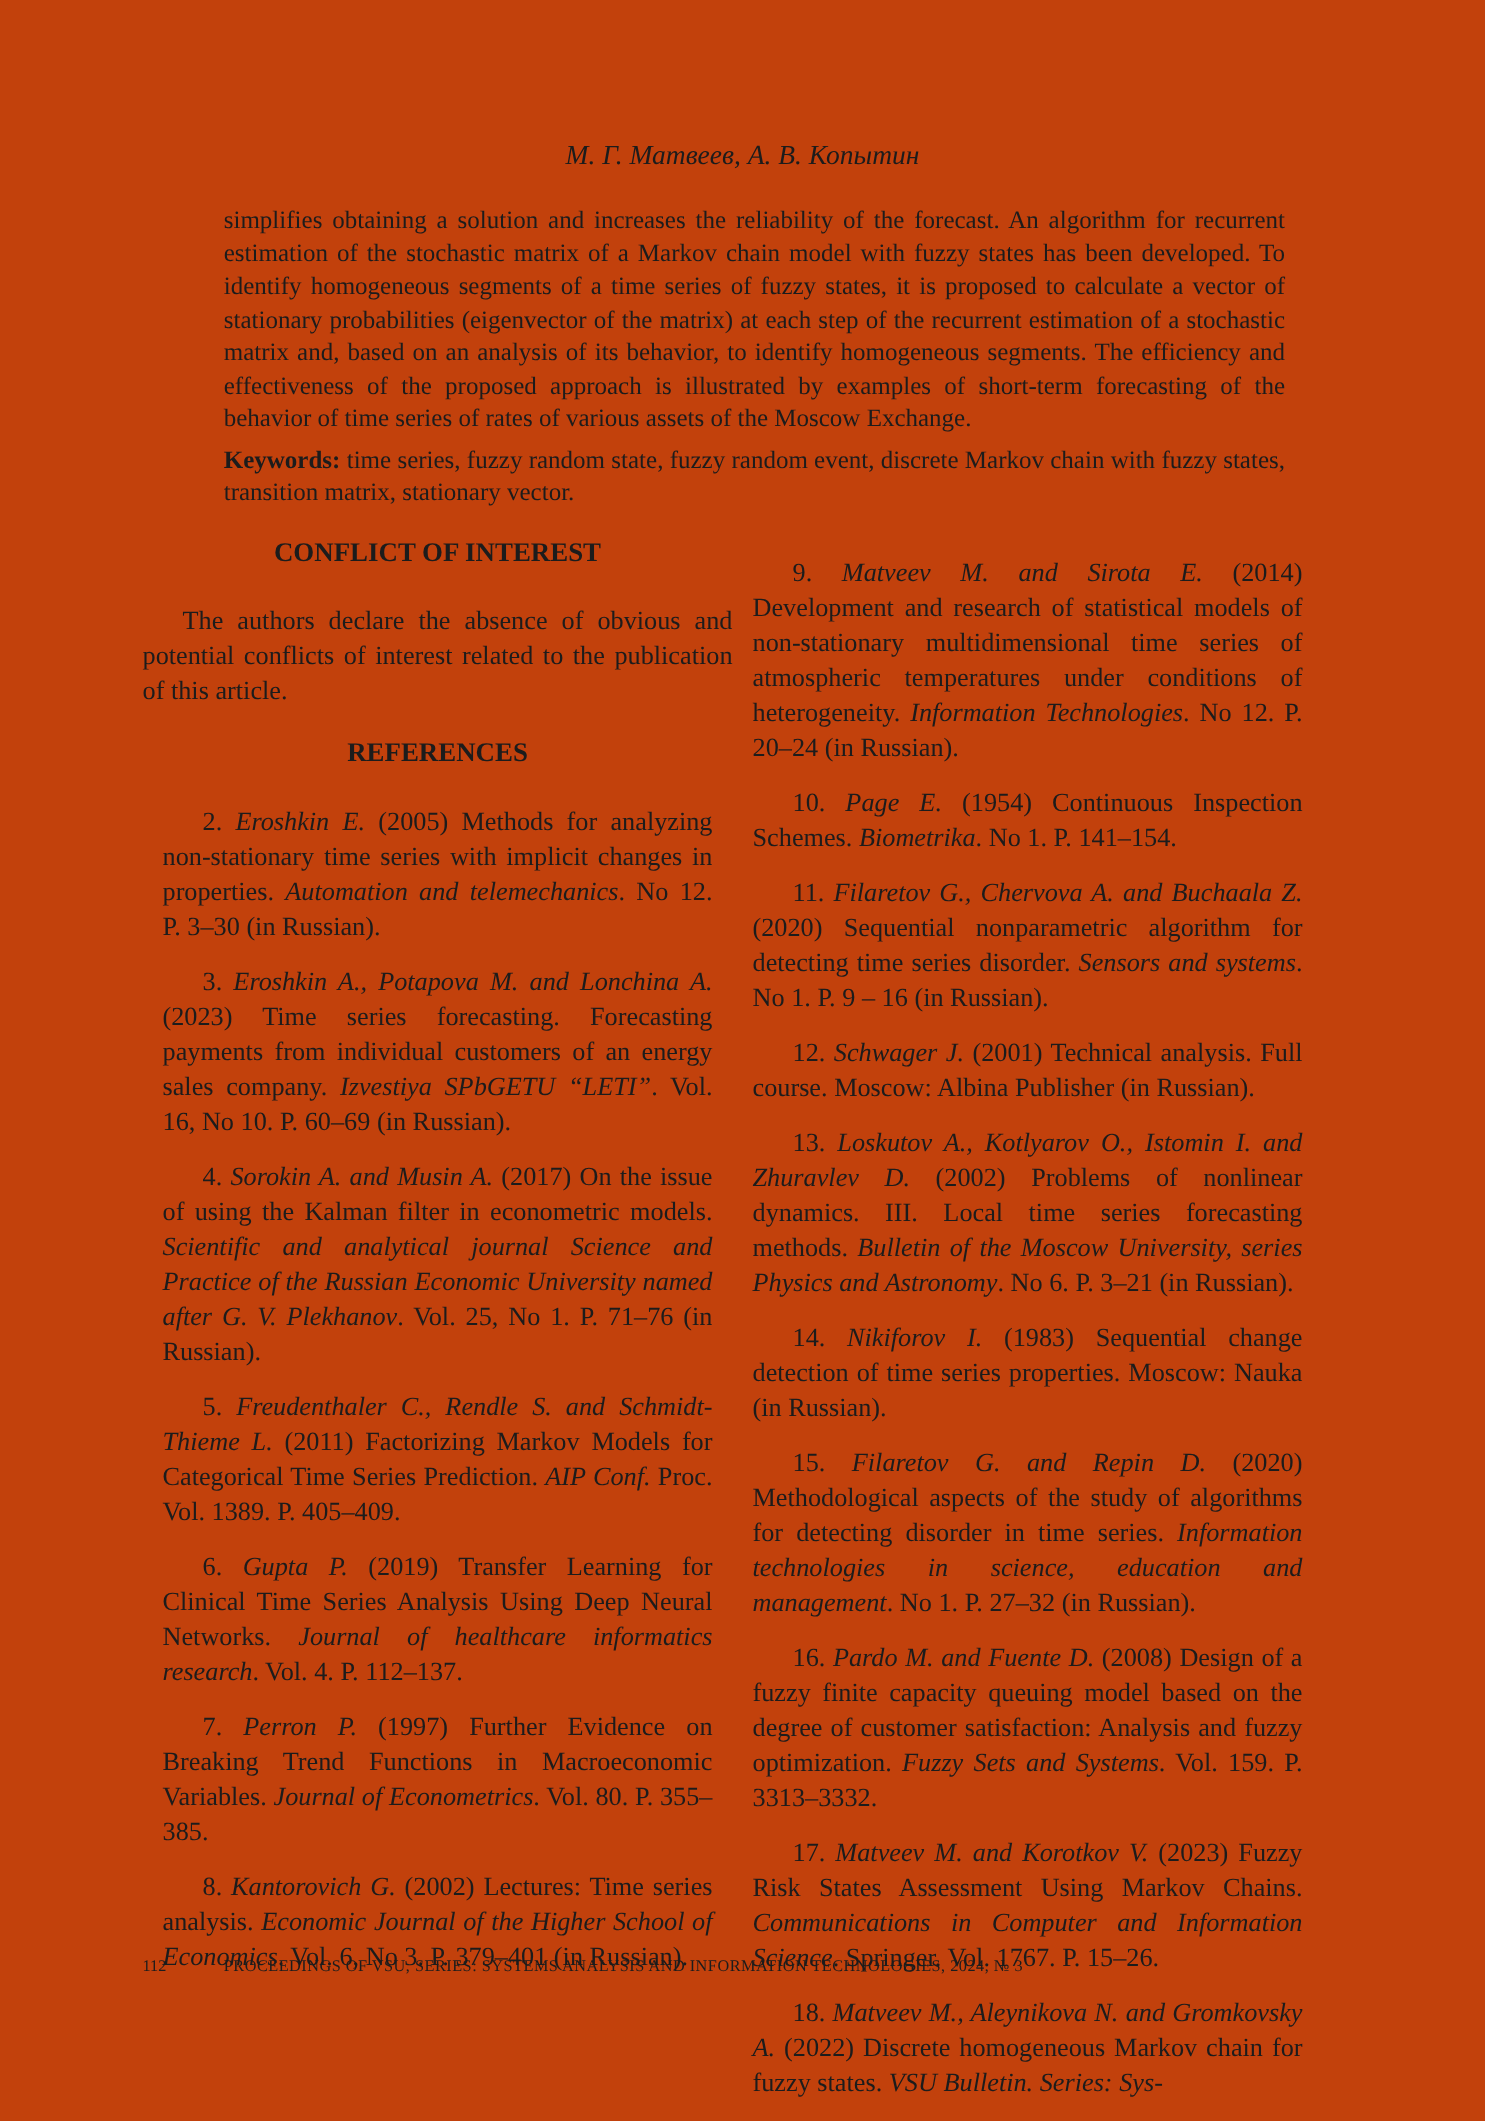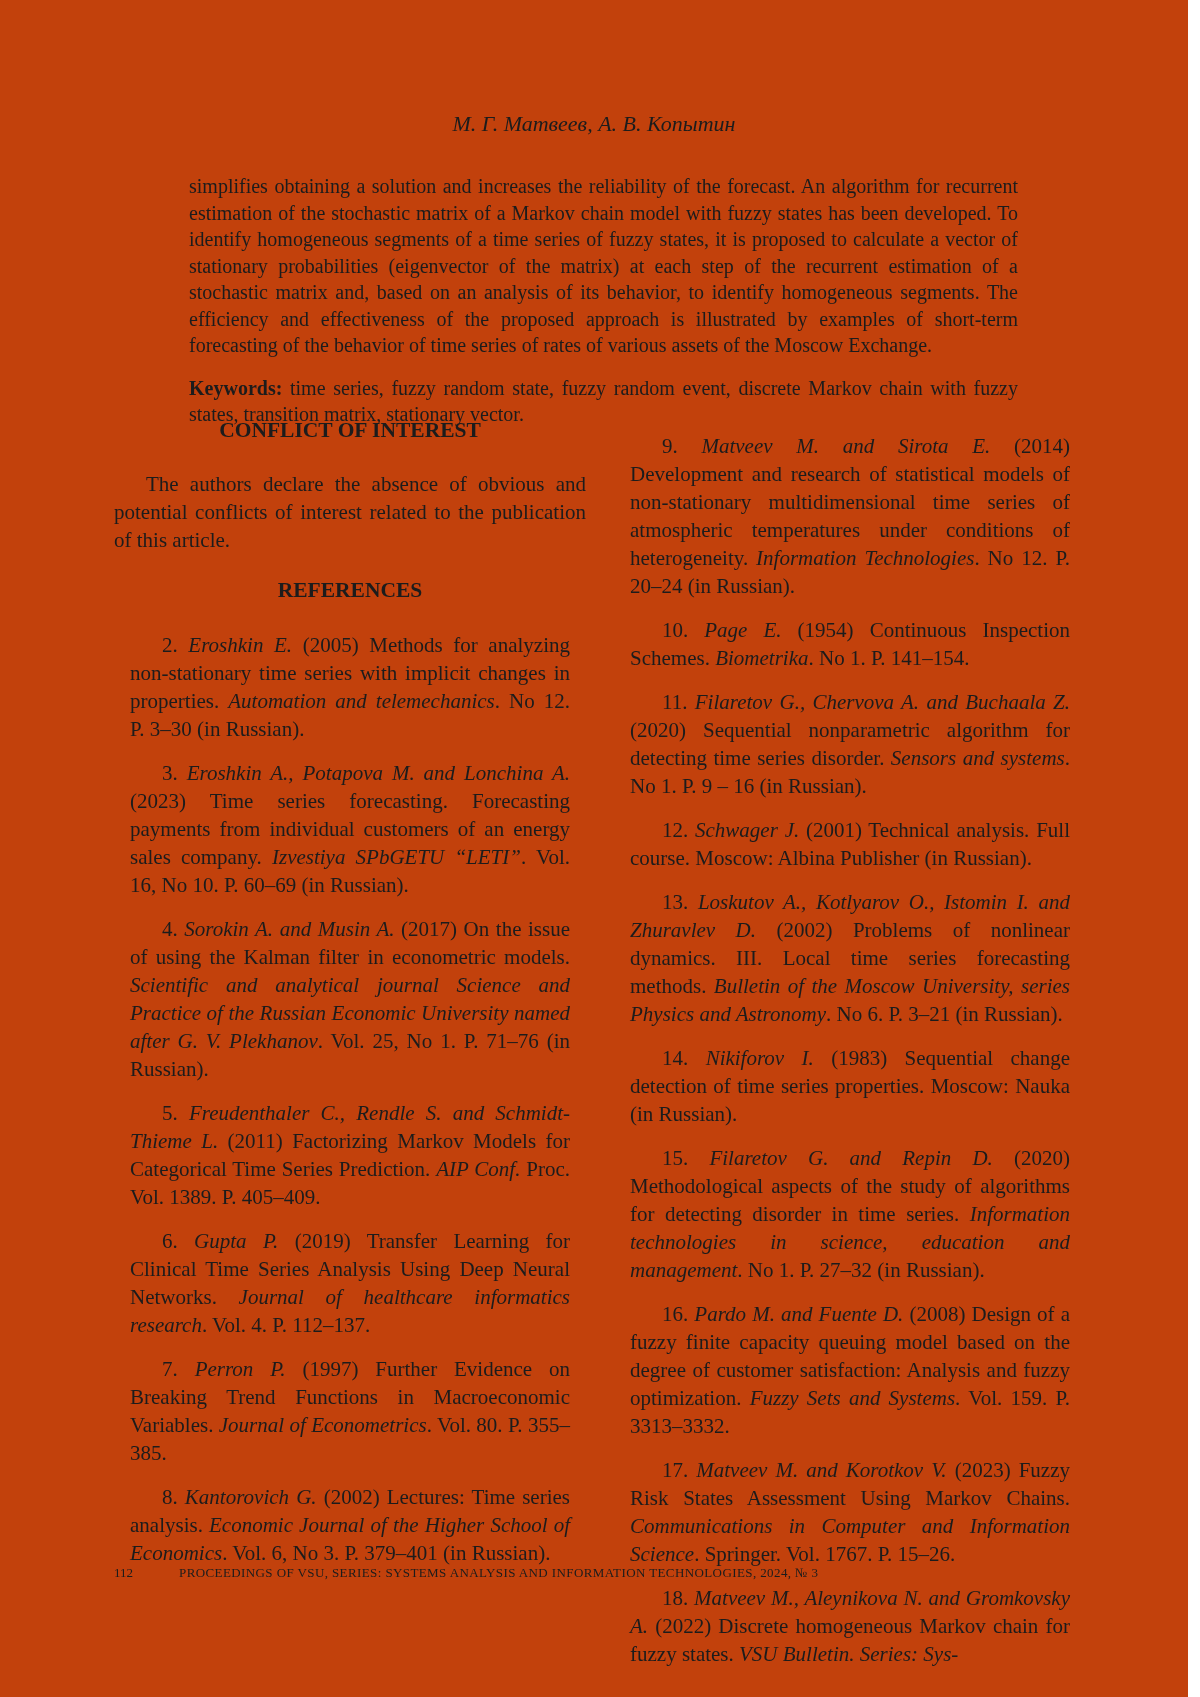--- a/index.html
+++ b/index.html
@@ -28,29 +28,28 @@
   }
   .abstract-block {
     position: absolute;
     top: 157px;
     left: 173px;
     width: 861px;
     font-size: 20px;
     line-height: 26.5px;
     text-align: justify;
   }
-  .abstract-block p { margin: 16px; }
+  .abstract-block p { margin: 6px; }
   .kw-label { font-weight: bold; }
   .columns {
     position: absolute;
-    top: 416px;
+    top: 428px;
     left: 114px;
     width: 972px;
     display: flex;
-    gap: 28px;
   }
   .col {
     width: 472px;
     font-size: 21px;
     line-height: 28px;
   }
   .col-heading {
     margin: 0 0 26px 0;
     text-align: center;
     font-weight: bold;

